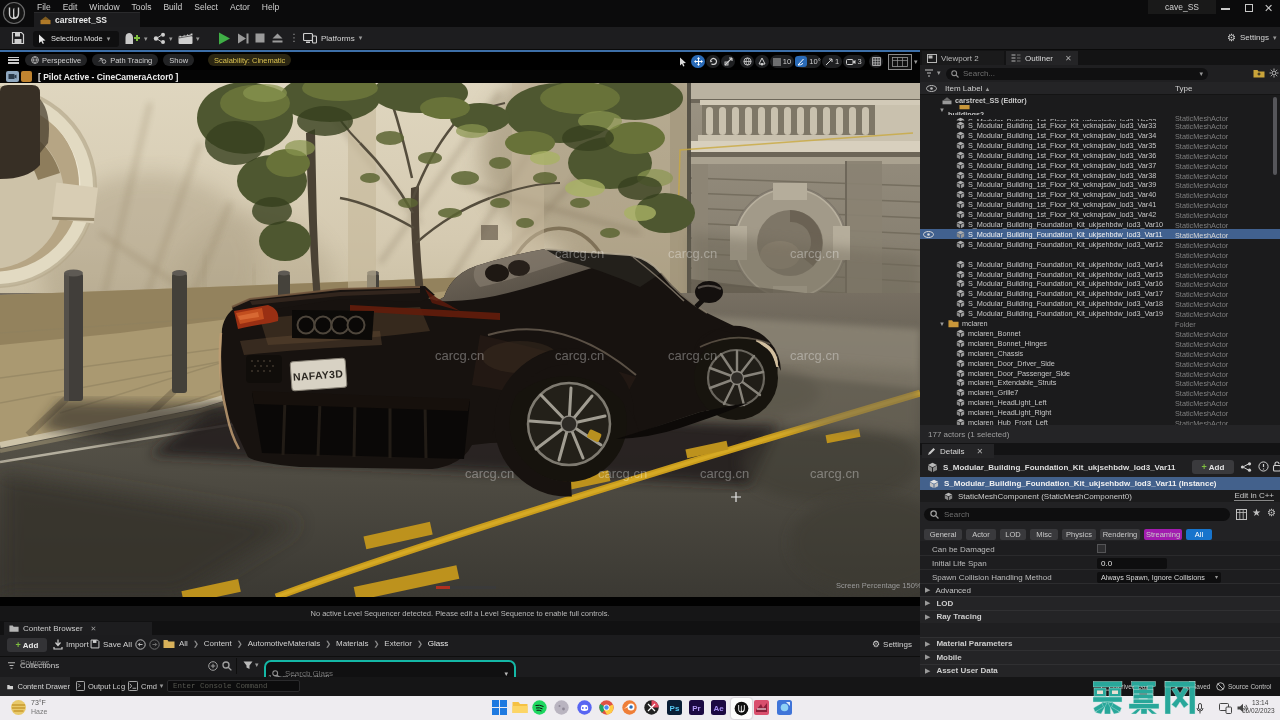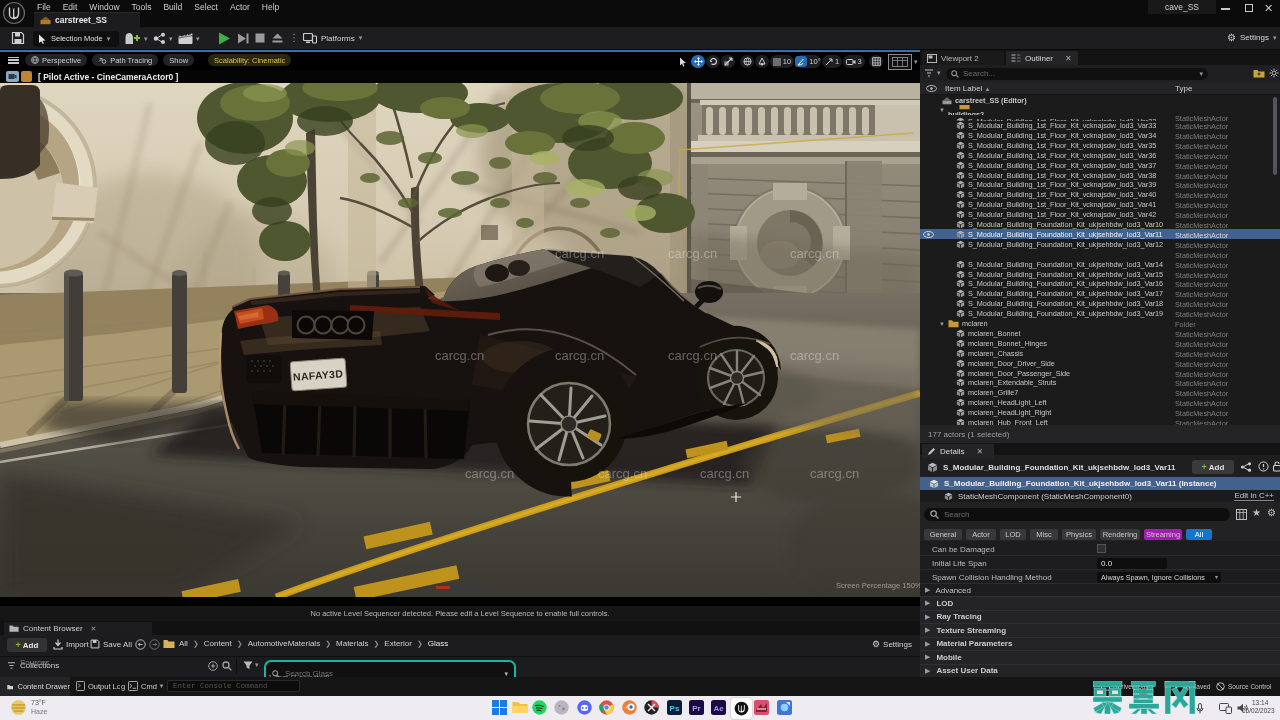--- a/index.html
+++ b/index.html
@@ -1175,24 +1175,20 @@
     </div>
 
     <div class="abs" id="sections" style="left:0;top:546px;width:360px;height:81px;">
         <div style="position:absolute;left:0;top:0px;width:360px;height:13.5px;background:#242426;border-top:1px solid #303032;display:flex;align-items:center;">
           <span style="color:#9a9a9a;font-size:7px;margin-left:5px;">▶</span>
           <span style="color:#cdcdcd;font-size:8px;font-weight:bold;margin-left:6px;">LOD</span>
         </div>
         <div style="position:absolute;left:0;top:13.5px;width:360px;height:13.5px;background:#242426;border-top:1px solid #303032;display:flex;align-items:center;">
           <span style="color:#9a9a9a;font-size:7px;margin-left:5px;">▶</span>
           <span style="color:#cdcdcd;font-size:8px;font-weight:bold;margin-left:6px;">Ray Tracing</span>
-        </div>
-        <div style="position:absolute;left:0;top:27px;width:360px;height:13.5px;background:#242426;border-top:1px solid #303032;display:flex;align-items:center;">
-          <span style="color:#9a9a9a;font-size:7px;margin-left:5px;">▶</span>
-          <span style="color:#cdcdcd;font-size:8px;font-weight:bold;margin-left:6px;">Texture Streaming</span>
         </div>
         <div style="position:absolute;left:0;top:40.5px;width:360px;height:13.5px;background:#242426;border-top:1px solid #303032;display:flex;align-items:center;">
           <span style="color:#9a9a9a;font-size:7px;margin-left:5px;">▶</span>
           <span style="color:#cdcdcd;font-size:8px;font-weight:bold;margin-left:6px;">Material Parameters</span>
         </div>
         <div style="position:absolute;left:0;top:54px;width:360px;height:13.5px;background:#242426;border-top:1px solid #303032;display:flex;align-items:center;">
           <span style="color:#9a9a9a;font-size:7px;margin-left:5px;">▶</span>
           <span style="color:#cdcdcd;font-size:8px;font-weight:bold;margin-left:6px;">Mobile</span>
         </div>
         <div style="position:absolute;left:0;top:67.5px;width:360px;height:13.5px;background:#242426;border-top:1px solid #303032;display:flex;align-items:center;">

